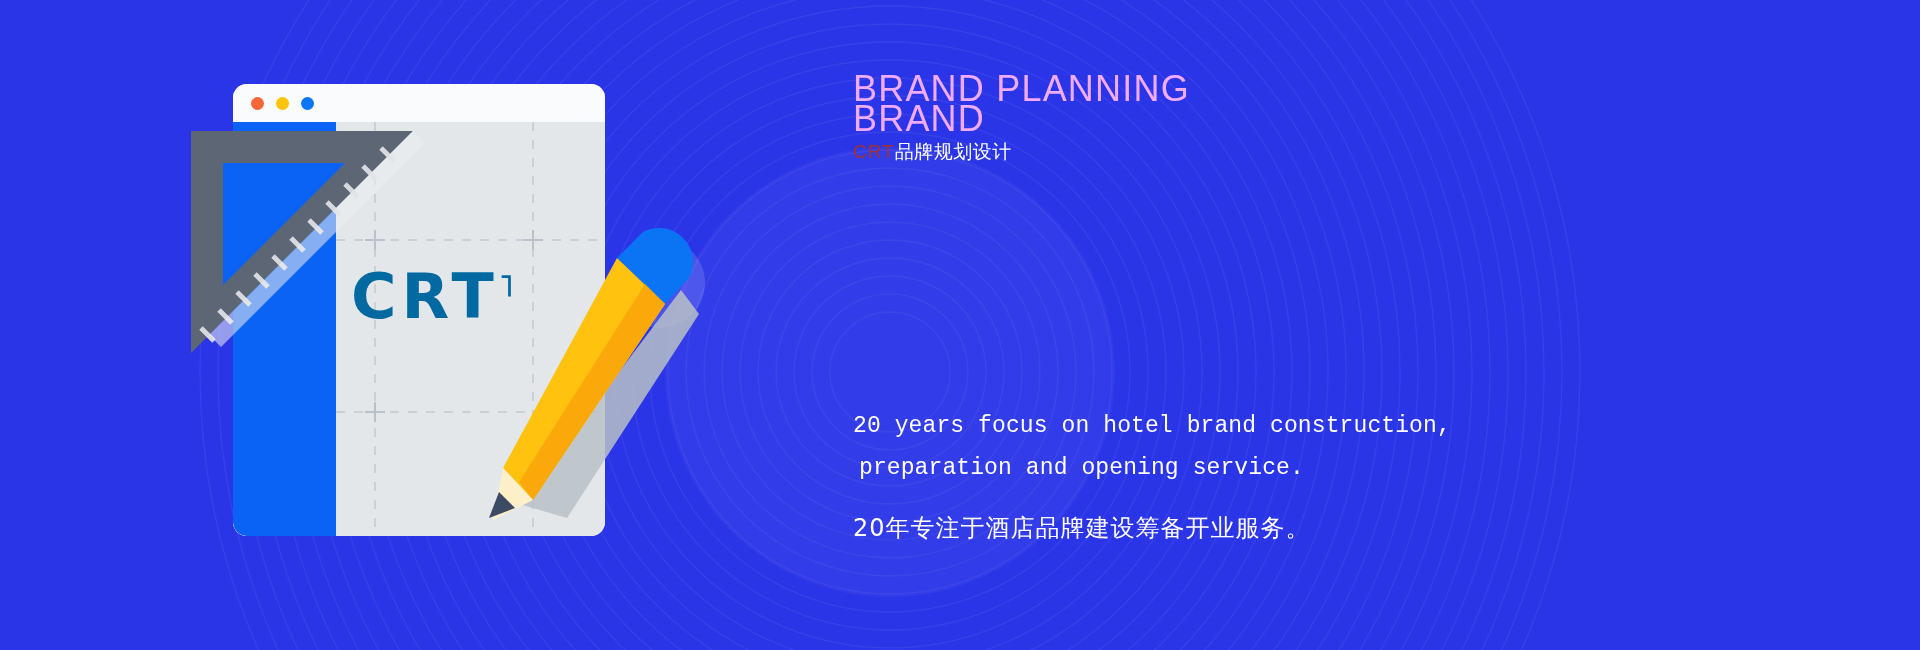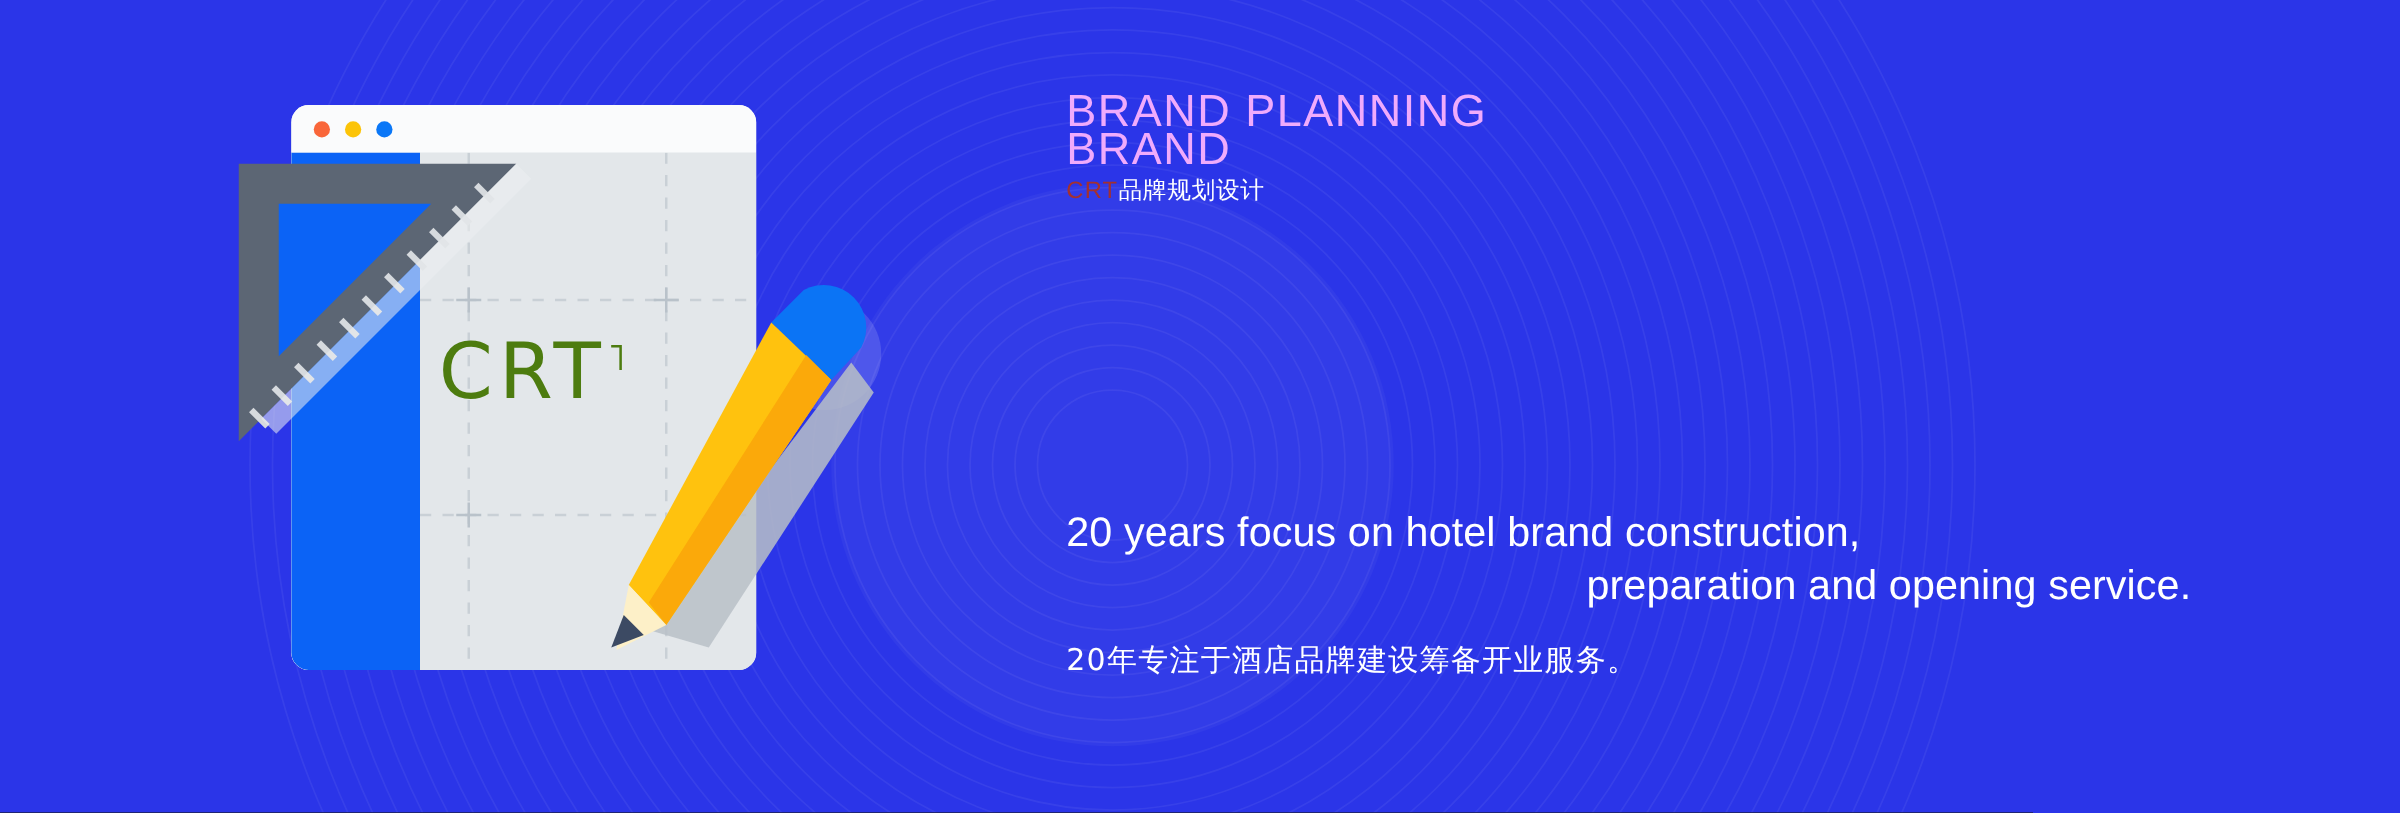--- a/index.html
+++ b/index.html
@@ -87,22 +87,22 @@
   
   .guides { position: absolute; left: 0; top: 38px; width: 372px; height: 414px; }
 
   
   .wm {
     position: absolute;
     left: 118px;
     top: 176px;
     font-size: 62px;
     letter-spacing: 5px;
-    font-weight: 400;
-    color: #4d7c0f;
+    font-weight: 700;
+    color: #0369a1;
     font-family: "DejaVu Sans", sans-serif;
     white-space: nowrap;
   }
   .wm .tick {
     font-size: 30px;
     vertical-align: super;
     letter-spacing: 0;
   }
 
   
@@ -150,26 +150,27 @@
   }
 
   .tagline {
     position: absolute;
     left: 853px;
     top: 405px;
     width: 900px;
     color: #ffffff;
   }
   .tagline .en {
-    font-size: 33px;
+    font-size: 23px;
     line-height: 42px;
     font-weight: 400;
     letter-spacing: 0.1px;
-  }
-  .tagline .en .l2 { padding-left: 6px; display: block; text-align: right; }
+    font-family: Liberation Mono, monospace;
+  }
+  .tagline .en .l2 { padding-left: 6px; display: block; }
   .tagline .cn {
     margin-top: 18px;
     font-size: 24px;
     line-height: 42px;
     letter-spacing: 1px;
     font-family: "DejaVu Sans", sans-serif;
   }
 </style>
 </head>
 <body>

